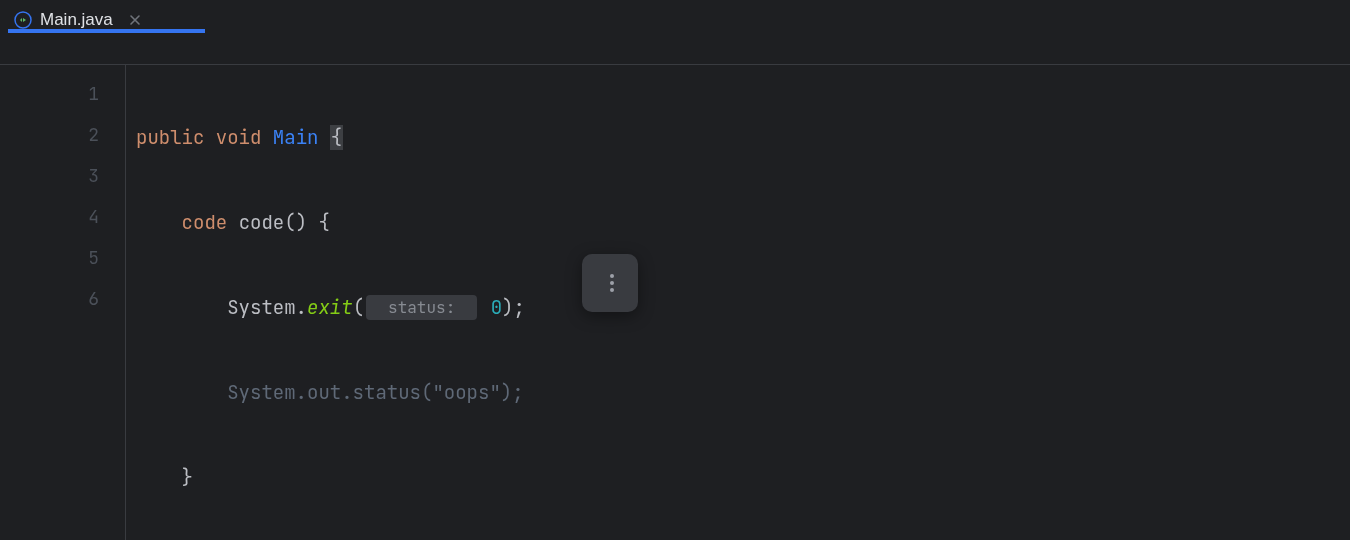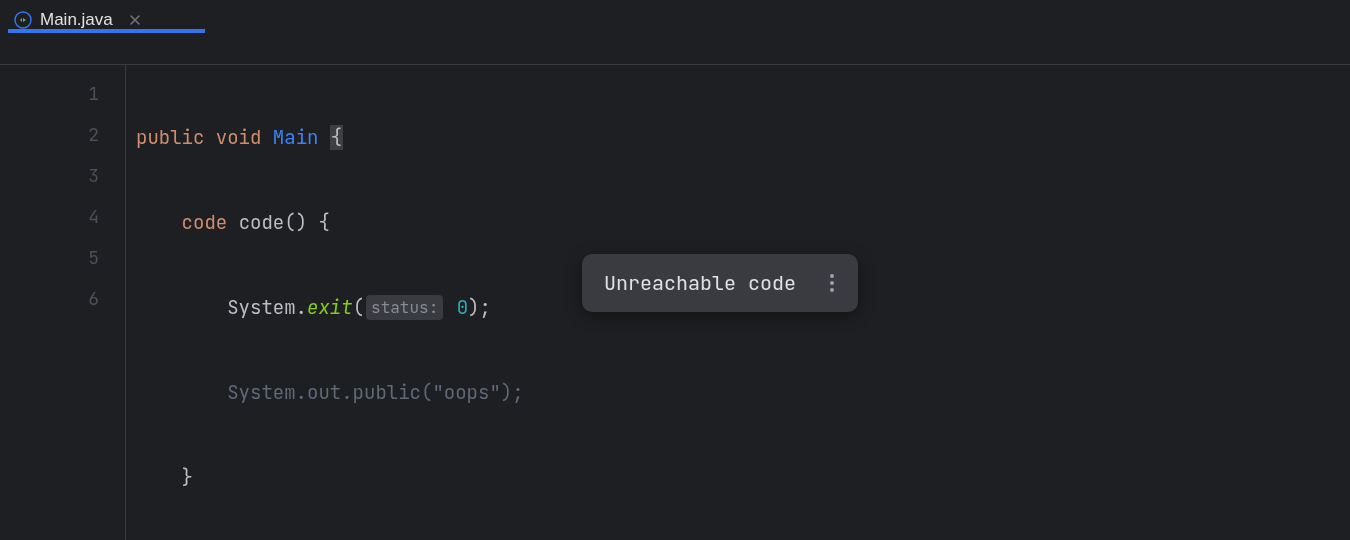--- a/index.html
+++ b/index.html
@@ -109,21 +109,21 @@
     .kw-class { color: #cf8e6d; }
     .kw-void { color: #cf8e6d; }
     .cls-name { color: #3b82f6; }
     .method-name { color: #bcbec4; }
     .static-member { color: #84cc16; font-style: italic; }
     .normal { color: #bcbec4; }
     .dimmed { color: #5f6977; }
     .param-hint {
       background: #393b40;
       border-radius: 4px;
-      padding: 2px 5px;
+      padding: 2px 22px;
       font-size: 16px;
       color: #868a91;
       margin: 0 2px;
     }
     .number { color: #2aacb8; }
     .caret-box {
       background: #3d3f43;
       color: #bcbec4;
       padding: 0 1px;
     }
@@ -197,26 +197,25 @@
     <div class="line-number">3</div>
     <div class="line-number">4</div>
     <div class="line-number">5</div>
     <div class="line-number">6</div>
   </div>
 
   <div class="code-area">
     <div class="code-line"><span class="kw-public">public</span><span class="normal"> </span><span class="kw-class">void</span><span class="normal"> </span><span class="cls-name">Main</span><span class="normal"> </span><span class="caret-box">{</span></div>
     <div class="code-line"><span class="normal">    </span><span class="kw-void">code</span><span class="normal"> </span><span class="method-name">code</span><span class="normal">() {</span></div>
     <div class="code-line"><span class="normal">        </span><span class="normal">System.</span><span class="static-member">exit</span><span class="normal">(</span><span class="param-hint">status:</span><span class="normal"> </span><span class="number">0</span><span class="normal">);</span></div>
-    <div class="code-line"><span class="dimmed">        </span><span class="dimmed">System.</span><span class="dimmed" style="">out</span><span class="dimmed">.public(</span><span class="dimmed">"oops"</span><span class="dimmed">);</span></div>
+    <div class="code-line"><span class="dimmed">        </span><span class="dimmed">System.</span><span class="dimmed" style="">out</span><span class="dimmed">.status(</span><span class="dimmed">"oops"</span><span class="dimmed">);</span></div>
     <div class="code-line"><span class="normal">    </span><span class="normal">}</span></div>
     <div class="code-line highlighted"><span class="normal">}</span><span class="caret-line"></span></div>
 
     <div class="tooltip">
-      <span class="tooltip-text">Unreachable code</span>
       <span class="tooltip-menu-icon">
         <span class="dot"></span>
         <span class="dot"></span>
         <span class="dot"></span>
       </span>
     </div>
   </div>
 </div>
 
 </body></html>

